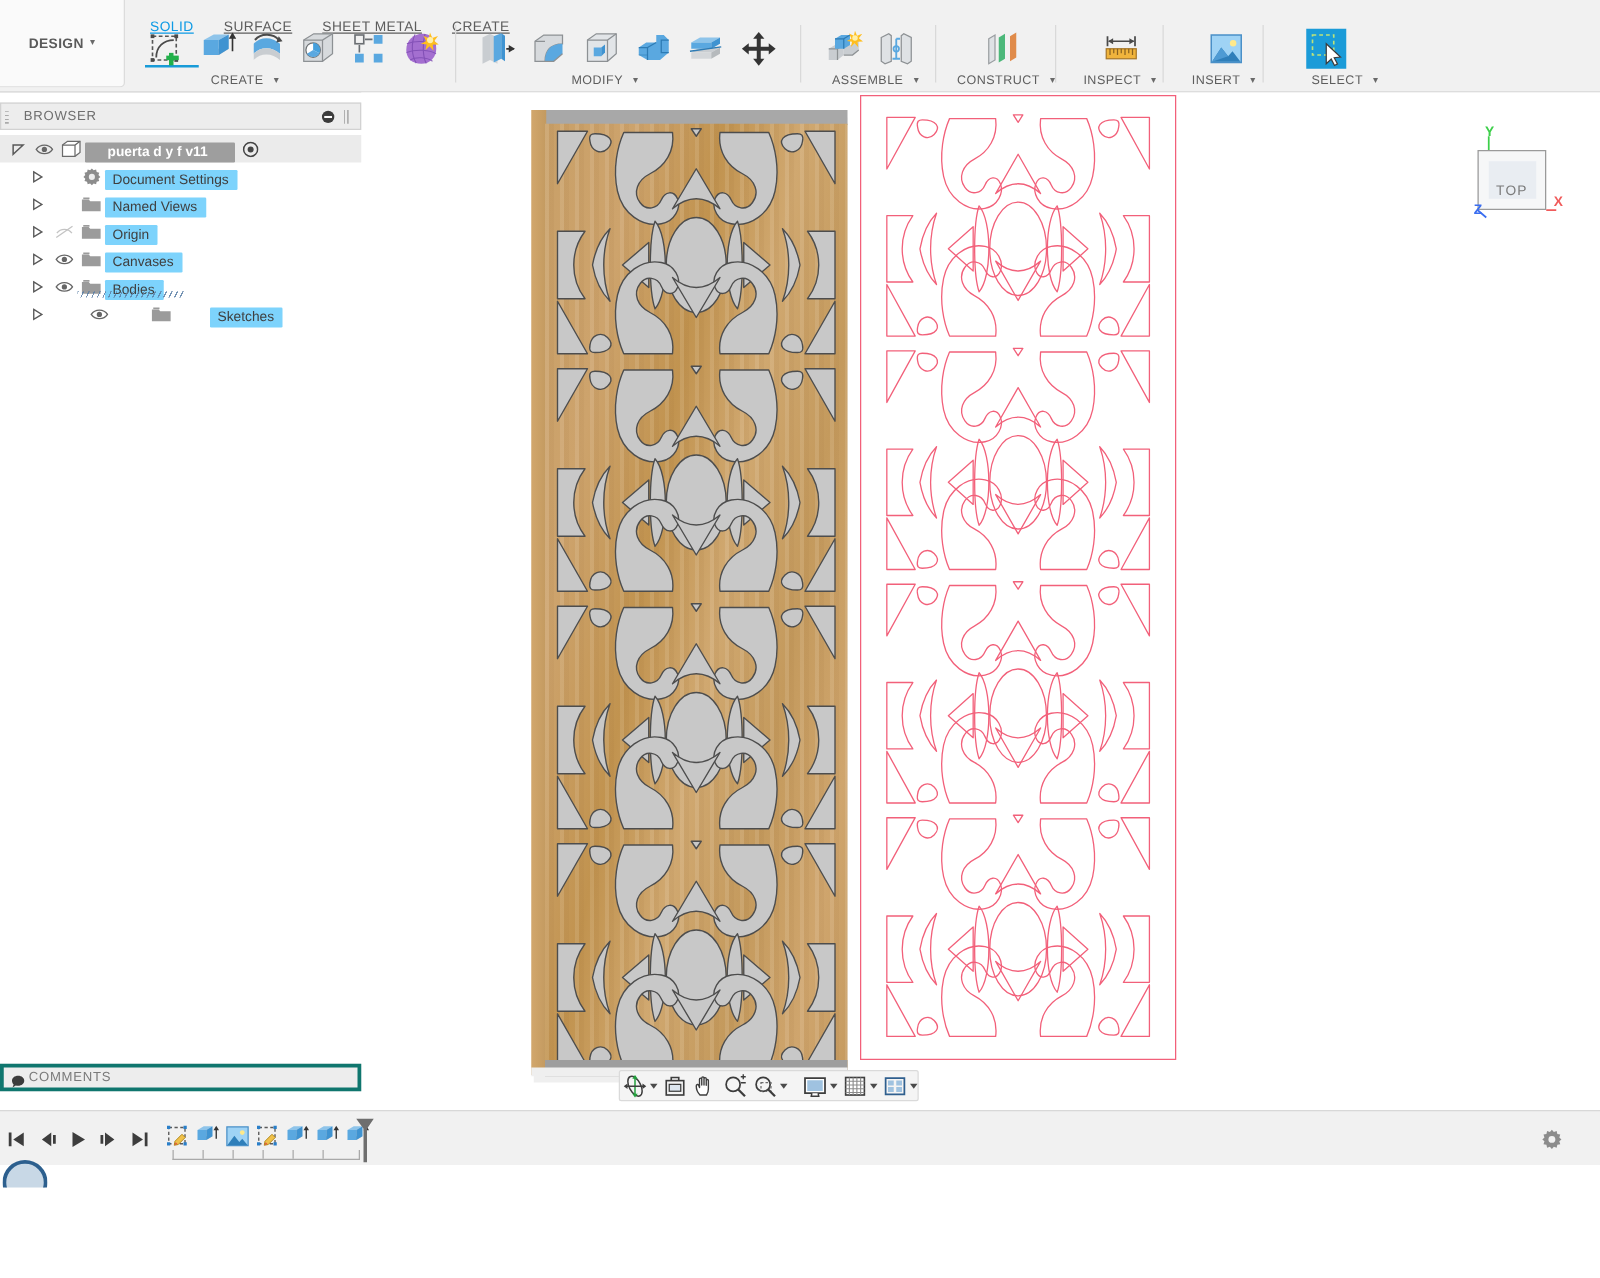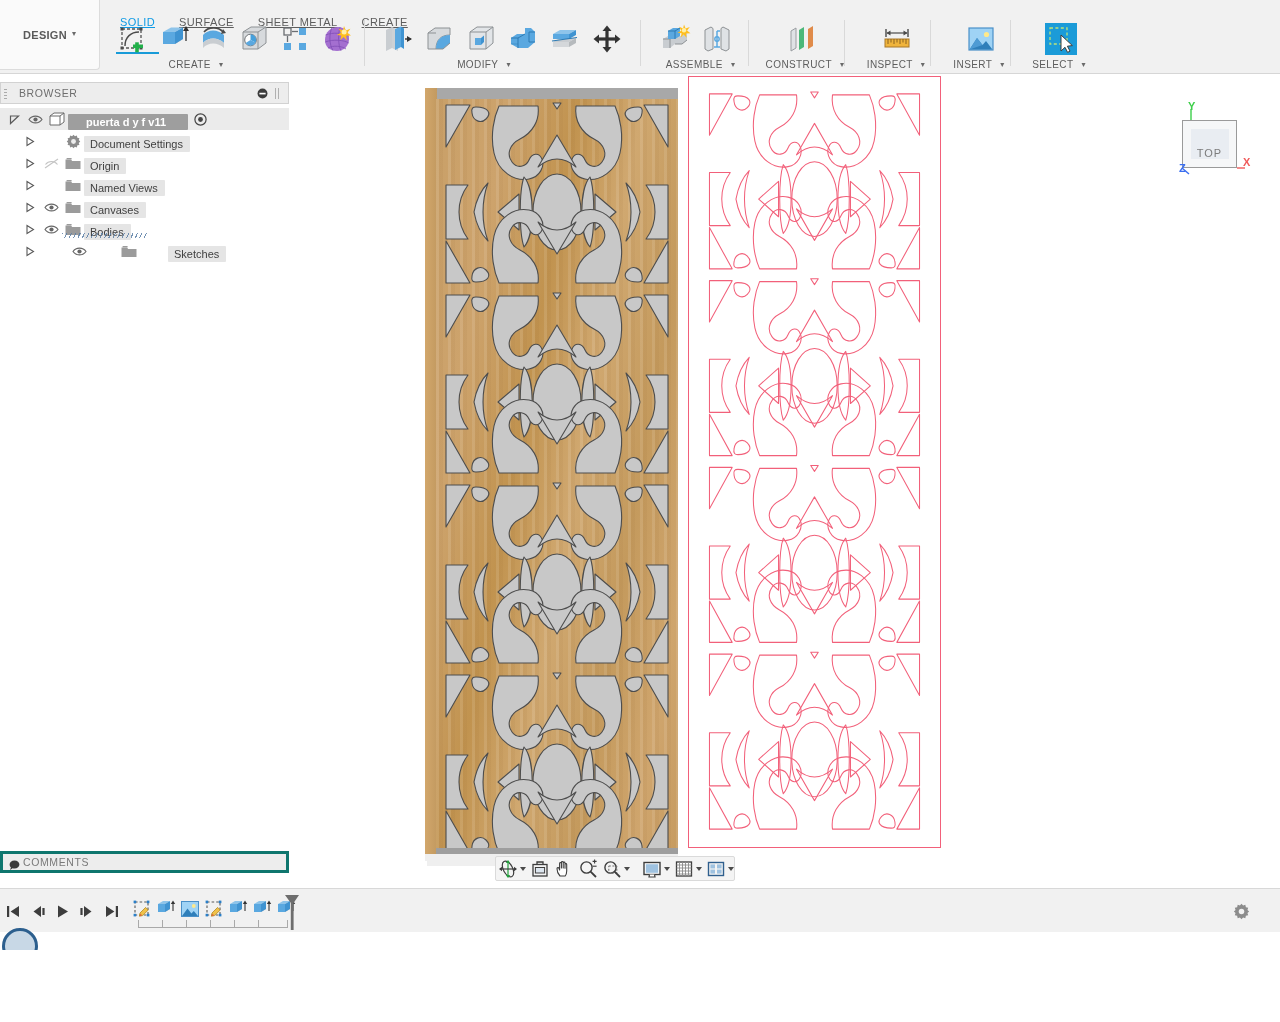--- a/index.html
+++ b/index.html
@@ -69,21 +69,21 @@
     display:flex;align-items:flex-end;height:22px;padding-left:4px;box-sizing:border-box;
     cursor:default;position:relative;
   }
   .arrow{
     width:20px;height:22px;display:flex;align-items:center;justify-content:center;flex:none;
   }
   .arrow svg{display:block;}
   .eye{width:22px;height:22px;display:flex;align-items:center;justify-content:center;flex:none;}
   .ficon{width:22px;height:22px;display:flex;align-items:center;justify-content:center;flex:none;}
   .nlabel{
-    font-size:11px;color:#3f3f3f;background:#e5e5e5;padding:2px 7px 2px 6px;border-radius:1px;
+    font-size:11px;color:#3f3f3f;background:#7dd3fc;padding:2px 7px 2px 6px;border-radius:1px;
     white-space:nowrap;
   }
   .root .nlabel{background:#9e9e9e;color:#ffffff;font-weight:bold;padding:2px 22px 2px 18px;}
   .root{background:#ebebeb;}
   .rootdot{width:20px;height:22px;display:flex;align-items:center;justify-content:center;flex:none;margin-left:2px;}
   .sq-underline:after{
     content:"";position:absolute;left:62px;width:86px;height:5px;bottom:2px;
     background:
       repeating-linear-gradient(115deg,#5b7fa6 0 1px,transparent 1px 4px);
     opacity:.85;
@@ -489,21 +489,21 @@
       <div class="group" style="left:912px;width:82px;">
         <div class="grow" style="padding-left:22px;">
           <div class="tool">
             <svg width="34" height="34" viewBox="0 0 34 34">
               <rect x="1" y="1" width="32" height="32" fill="#1b9bd8"></rect>
               <rect x="6" y="6" width="17" height="16" fill="none" stroke="#bde37a" stroke-width="1.3" stroke-dasharray="3,2.4"></rect>
               <path d="M17 13 L17 29 L21 25.3 L23.6 30.4 L26 29.1 L23.4 24.2 L28.4 23.6 Z" fill="#ffffff" stroke="#3d3d3d" stroke-width="1"></path>
             </svg>
           </div>
         </div>
-        <div class="glabel" style="left:0px;width:82px;">
+        <div class="glabel" style="left:17px;width:82px;">
           <span>SELECT</span>
           <span class="caret">▾</span>
         </div>
       </div>
 
     </div>
   </div>
 
   <div class="canvas">
 
@@ -666,49 +666,49 @@
       </span>
       <span class="nlabel">Document Settings</span>
     </div>
 
     <div class="node" style="padding-left:20px;">
       <span class="arrow">
         <svg width="10" height="11" viewBox="0 0 10 11">
             <path d="M2 1.5 L8.5 5.5 L2 9.5 Z" fill="none" stroke="#5a5a5a" stroke-width="1.1"></path>
           </svg>
       </span>
-      <span class="eye">
-        <svg width="15" height="11" viewBox="0 0 15 11">
-          <path d="M1.5 6.5 C4.5 2.5, 10.5 2.5, 13.5 6.5" fill="none" stroke="#c4c4c4" stroke-width="1.1"></path>
-          <path d="M1 10 L14 1" stroke="#c4c4c4" stroke-width="1.1"></path>
-        </svg>
-      </span>
-      <span class="ficon">
-        <svg width="16" height="13" viewBox="0 0 16 13">
-          <path d="M0.5 2.5 L6 2.5 L7.2 4 L15.5 4 L15.5 12 L0.5 12 Z" fill="#9b9b9b"></path>
-          <path d="M1.6 1 L6.6 1 L6.6 2.4 L1.6 2.4 Z" fill="#9b9b9b"></path>
-        </svg>
-      </span>
-      <span class="nlabel">Origin</span>
-    </div>
-
-    <div class="node" style="padding-left:20px;">
-      <span class="arrow">
-        <svg width="10" height="11" viewBox="0 0 10 11">
-            <path d="M2 1.5 L8.5 5.5 L2 9.5 Z" fill="none" stroke="#5a5a5a" stroke-width="1.1"></path>
-          </svg>
-      </span>
       <span class="eye"></span>
       <span class="ficon">
         <svg width="16" height="13" viewBox="0 0 16 13">
           <path d="M0.5 2.5 L6 2.5 L7.2 4 L15.5 4 L15.5 12 L0.5 12 Z" fill="#9b9b9b"></path>
           <path d="M1.6 1 L6.6 1 L6.6 2.4 L1.6 2.4 Z" fill="#9b9b9b"></path>
         </svg>
       </span>
       <span class="nlabel">Named Views</span>
+    </div>
+
+    <div class="node" style="padding-left:20px;">
+      <span class="arrow">
+        <svg width="10" height="11" viewBox="0 0 10 11">
+            <path d="M2 1.5 L8.5 5.5 L2 9.5 Z" fill="none" stroke="#5a5a5a" stroke-width="1.1"></path>
+          </svg>
+      </span>
+      <span class="eye">
+        <svg width="15" height="11" viewBox="0 0 15 11">
+          <path d="M1.5 6.5 C4.5 2.5, 10.5 2.5, 13.5 6.5" fill="none" stroke="#c4c4c4" stroke-width="1.1"></path>
+          <path d="M1 10 L14 1" stroke="#c4c4c4" stroke-width="1.1"></path>
+        </svg>
+      </span>
+      <span class="ficon">
+        <svg width="16" height="13" viewBox="0 0 16 13">
+          <path d="M0.5 2.5 L6 2.5 L7.2 4 L15.5 4 L15.5 12 L0.5 12 Z" fill="#9b9b9b"></path>
+          <path d="M1.6 1 L6.6 1 L6.6 2.4 L1.6 2.4 Z" fill="#9b9b9b"></path>
+        </svg>
+      </span>
+      <span class="nlabel">Origin</span>
     </div>
 
     <div class="node" style="padding-left:20px;">
       <span class="arrow">
         <svg width="10" height="11" viewBox="0 0 10 11">
             <path d="M2 1.5 L8.5 5.5 L2 9.5 Z" fill="none" stroke="#5a5a5a" stroke-width="1.1"></path>
           </svg>
       </span>
       <span class="eye">
         <svg width="15" height="11" viewBox="0 0 15 11">

